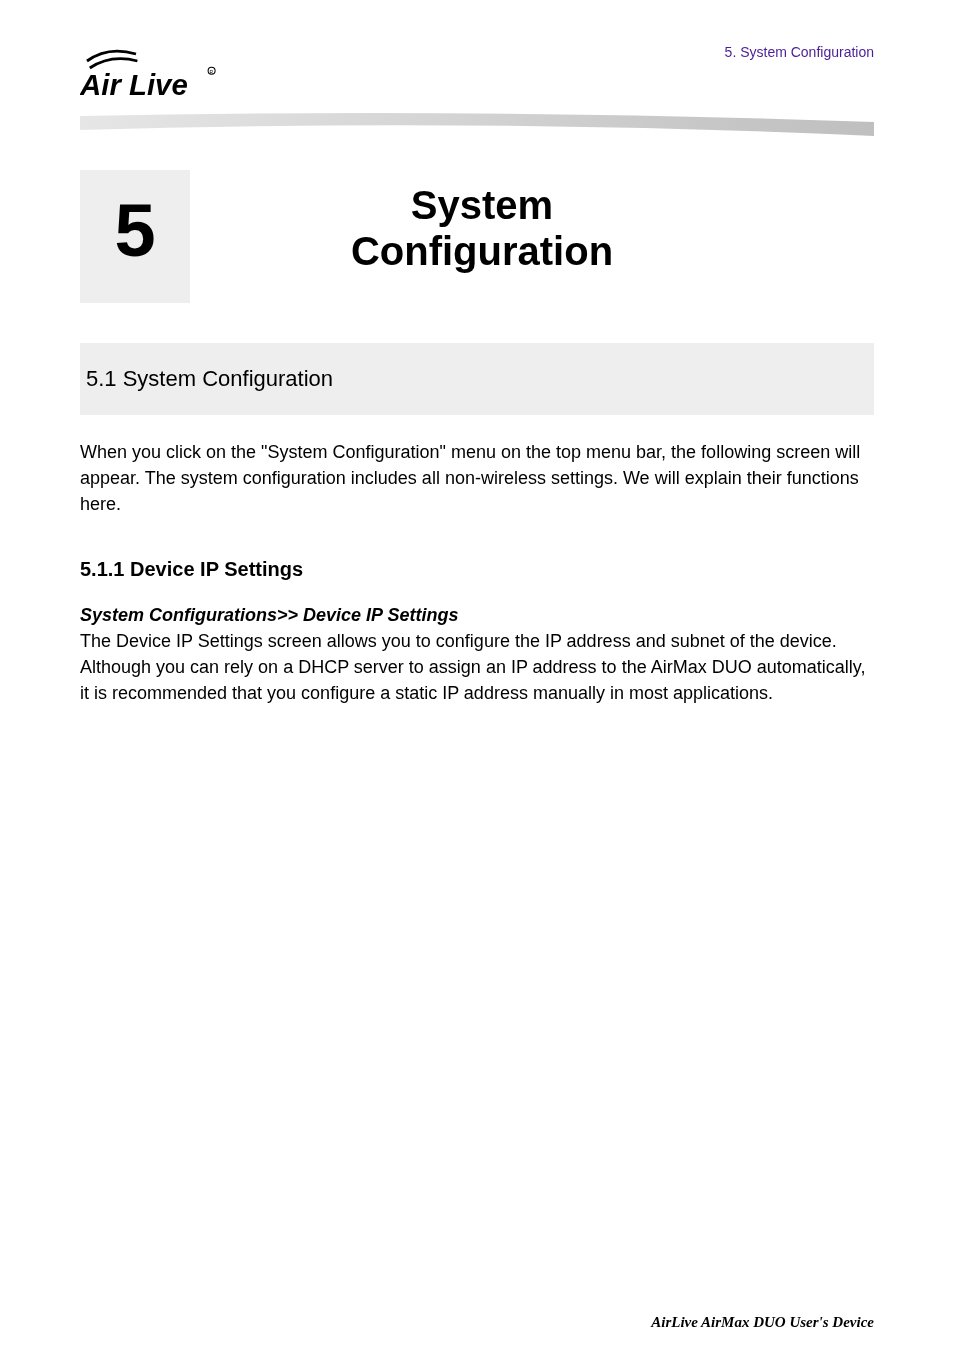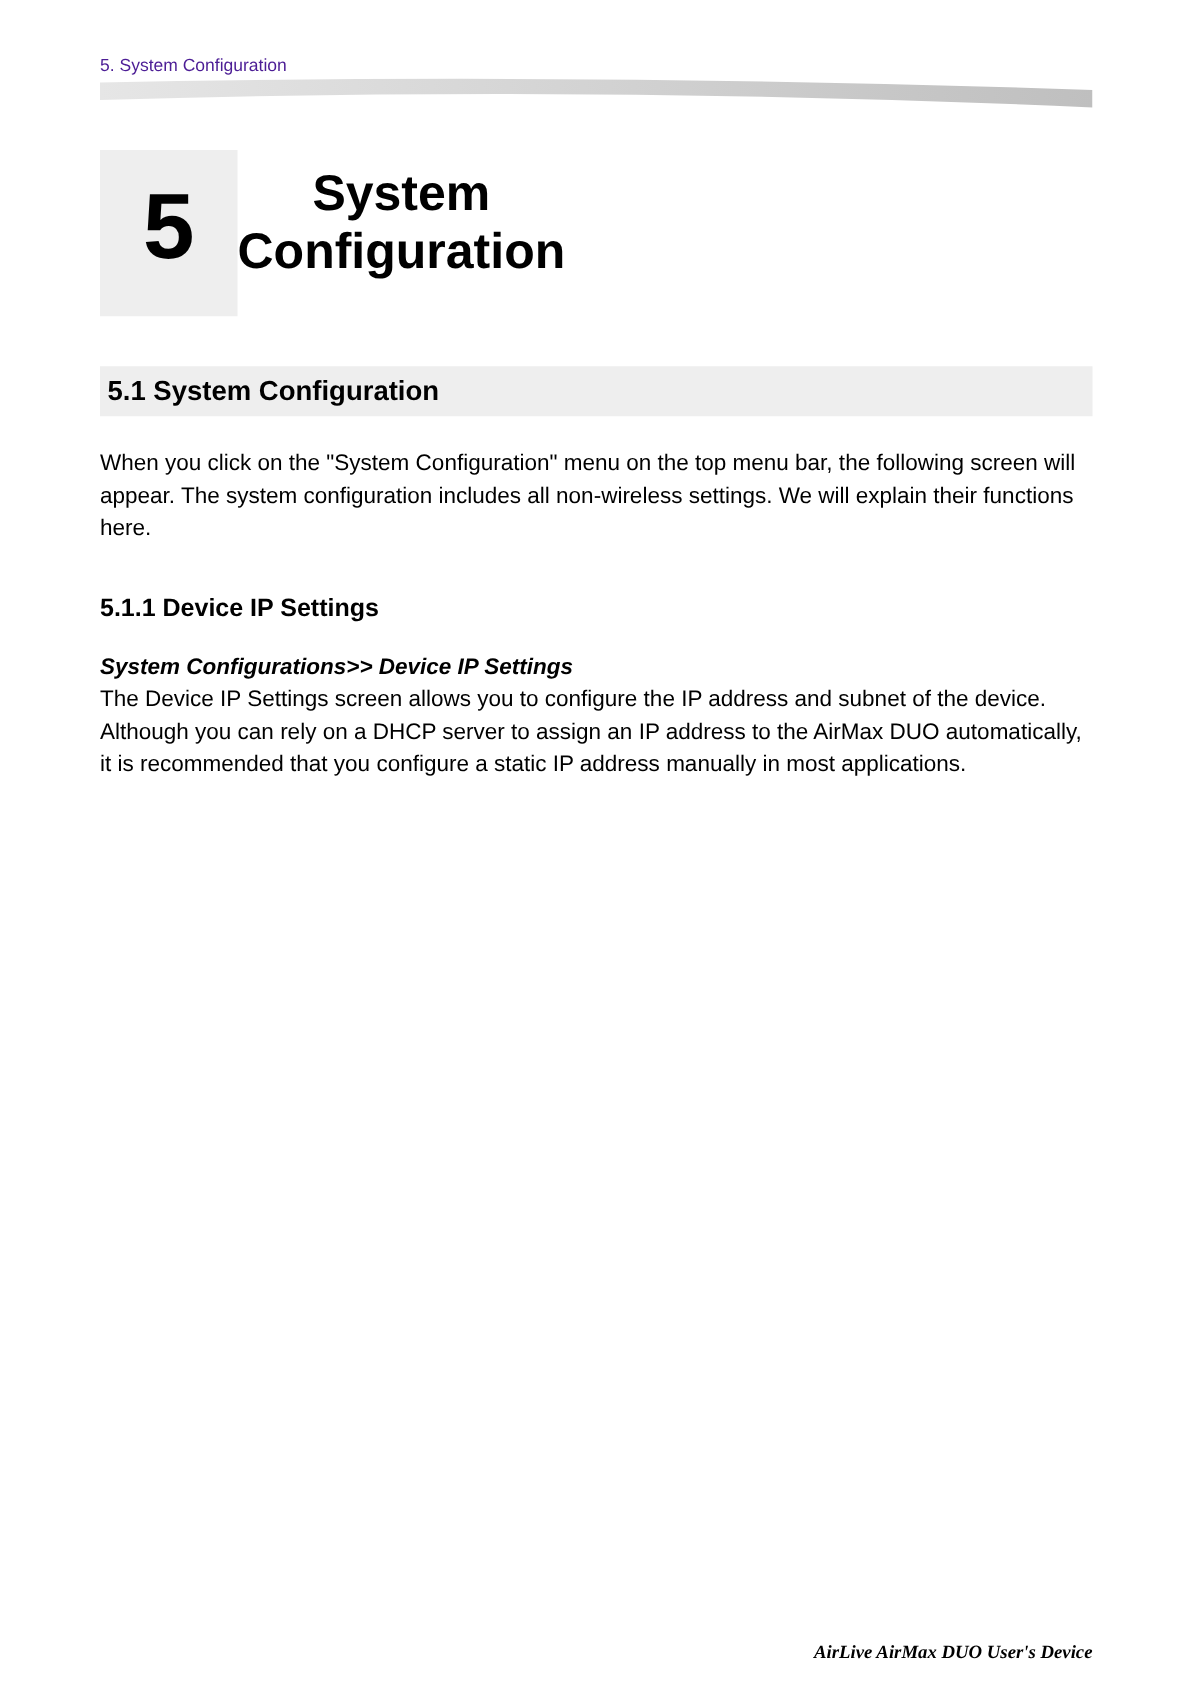--- a/index.html
+++ b/index.html
@@ -7,37 +7,46 @@
   .page { width: 954px; height: 1350px; position: relative; padding: 40px 80px 0 80px; }
   .header-row { display: flex; justify-content: space-between; align-items: flex-start; }
   .logo { width: 140px; height: 70px; position: relative; }
   .logo svg { width: 100%; height: 100%; }
   .header-right { font-size: 14px; color: #4c1d95; margin-top: 4px; }
   .swoosh { width: 100%; height: 40px; position: relative; margin-top: -2px; }
   .swoosh svg { width: 100%; height: 100%; }
   .chapter-block { display: flex; align-items: stretch; margin-top: 22px; }
   .chapter-num-box { width: 110px; background: #eee; display: flex; align-items: center; justify-content: center; padding: 18px 0 30px 0; }
   .chapter-num { font-size: 74px; font-weight: bold; font-family: Arial, Helvetica, sans-serif; }
-  .chapter-title-wrap { flex: 1; display: flex; align-items: flex-start; justify-content: flex-start; }
+  .chapter-title-wrap { flex: 1; display: flex; align-items: flex-start; justify-content: center; }
   .chapter-title { font-size: 40px; font-weight: bold; font-family: Arial, Helvetica, sans-serif; text-align: center; line-height: 1.15; padding-top: 12px; padding-right: 100px; }
   .body { margin-top: 40px; font-size: 18px; line-height: 1.45; font-family: Arial, Helvetica, sans-serif; }
   .para { margin-bottom: 24px; }
-  .section-heading { font-size: 22px; font-weight: bold; background: #eee; padding: 4px 6px; margin-top: 16px; margin-bottom: 24px; }
+  .section-heading { font-size: 22px; font-weight: normal; background: #eee; padding: 20px 6px; margin-top: 16px; margin-bottom: 24px; }
   .subsection-heading { font-size: 20px; font-weight: bold; margin-top: 38px; margin-bottom: 18px; }
   .breadcrumb { font-size: 18px; font-weight: bold; font-style: italic; }
   .footer { position: absolute; bottom: 36px; left: 80px; right: 80px; display: flex; justify-content: center; font-size: 14px; }
   .footer-page { font-weight: bold; position: absolute; left: 50%; transform: translateX(-50%); margin-top: 48px; }
   .footer-doc { position: absolute; right: 0; font-weight: bold; font-style: italic; font-family: "Times New Roman", Times, serif; font-size: 15px; }
 </style>
 </head>
 <body>
 
 <div class="page">
 
   <div class="header-row">
+    <div class="logo">
+      <svg viewBox="0 0 200 100">
+        <path d="M10 30 Q 40 8, 80 20" stroke="#000" stroke-width="4" fill="none"></path>
+        <path d="M14 40 Q 44 20, 82 30" stroke="#000" stroke-width="4" fill="none"></path>
+        <text x="0" y="78" font-family="Arial Black, Arial, sans-serif" font-weight="900" font-size="42" font-style="italic" fill="#000">Air Live</text>
+        <circle cx="188" cy="44" r="5" fill="none" stroke="#000" stroke-width="1.5"></circle>
+        <text x="185" y="48" font-size="7" fill="#000">R</text>
+      </svg>
+    </div>
     <div class="header-right">5. System  Configuration</div>
   </div>
 
   <div class="swoosh">
     <svg viewBox="0 0 800 40" preserveAspectRatio="none">
       <defs>
         <linearGradient id="g1" x1="0" y1="0" x2="1" y2="0">
           <stop offset="0%" stop-color="#e6e6e6"></stop>
           <stop offset="100%" stop-color="#bfbfbf"></stop>
         </linearGradient>

